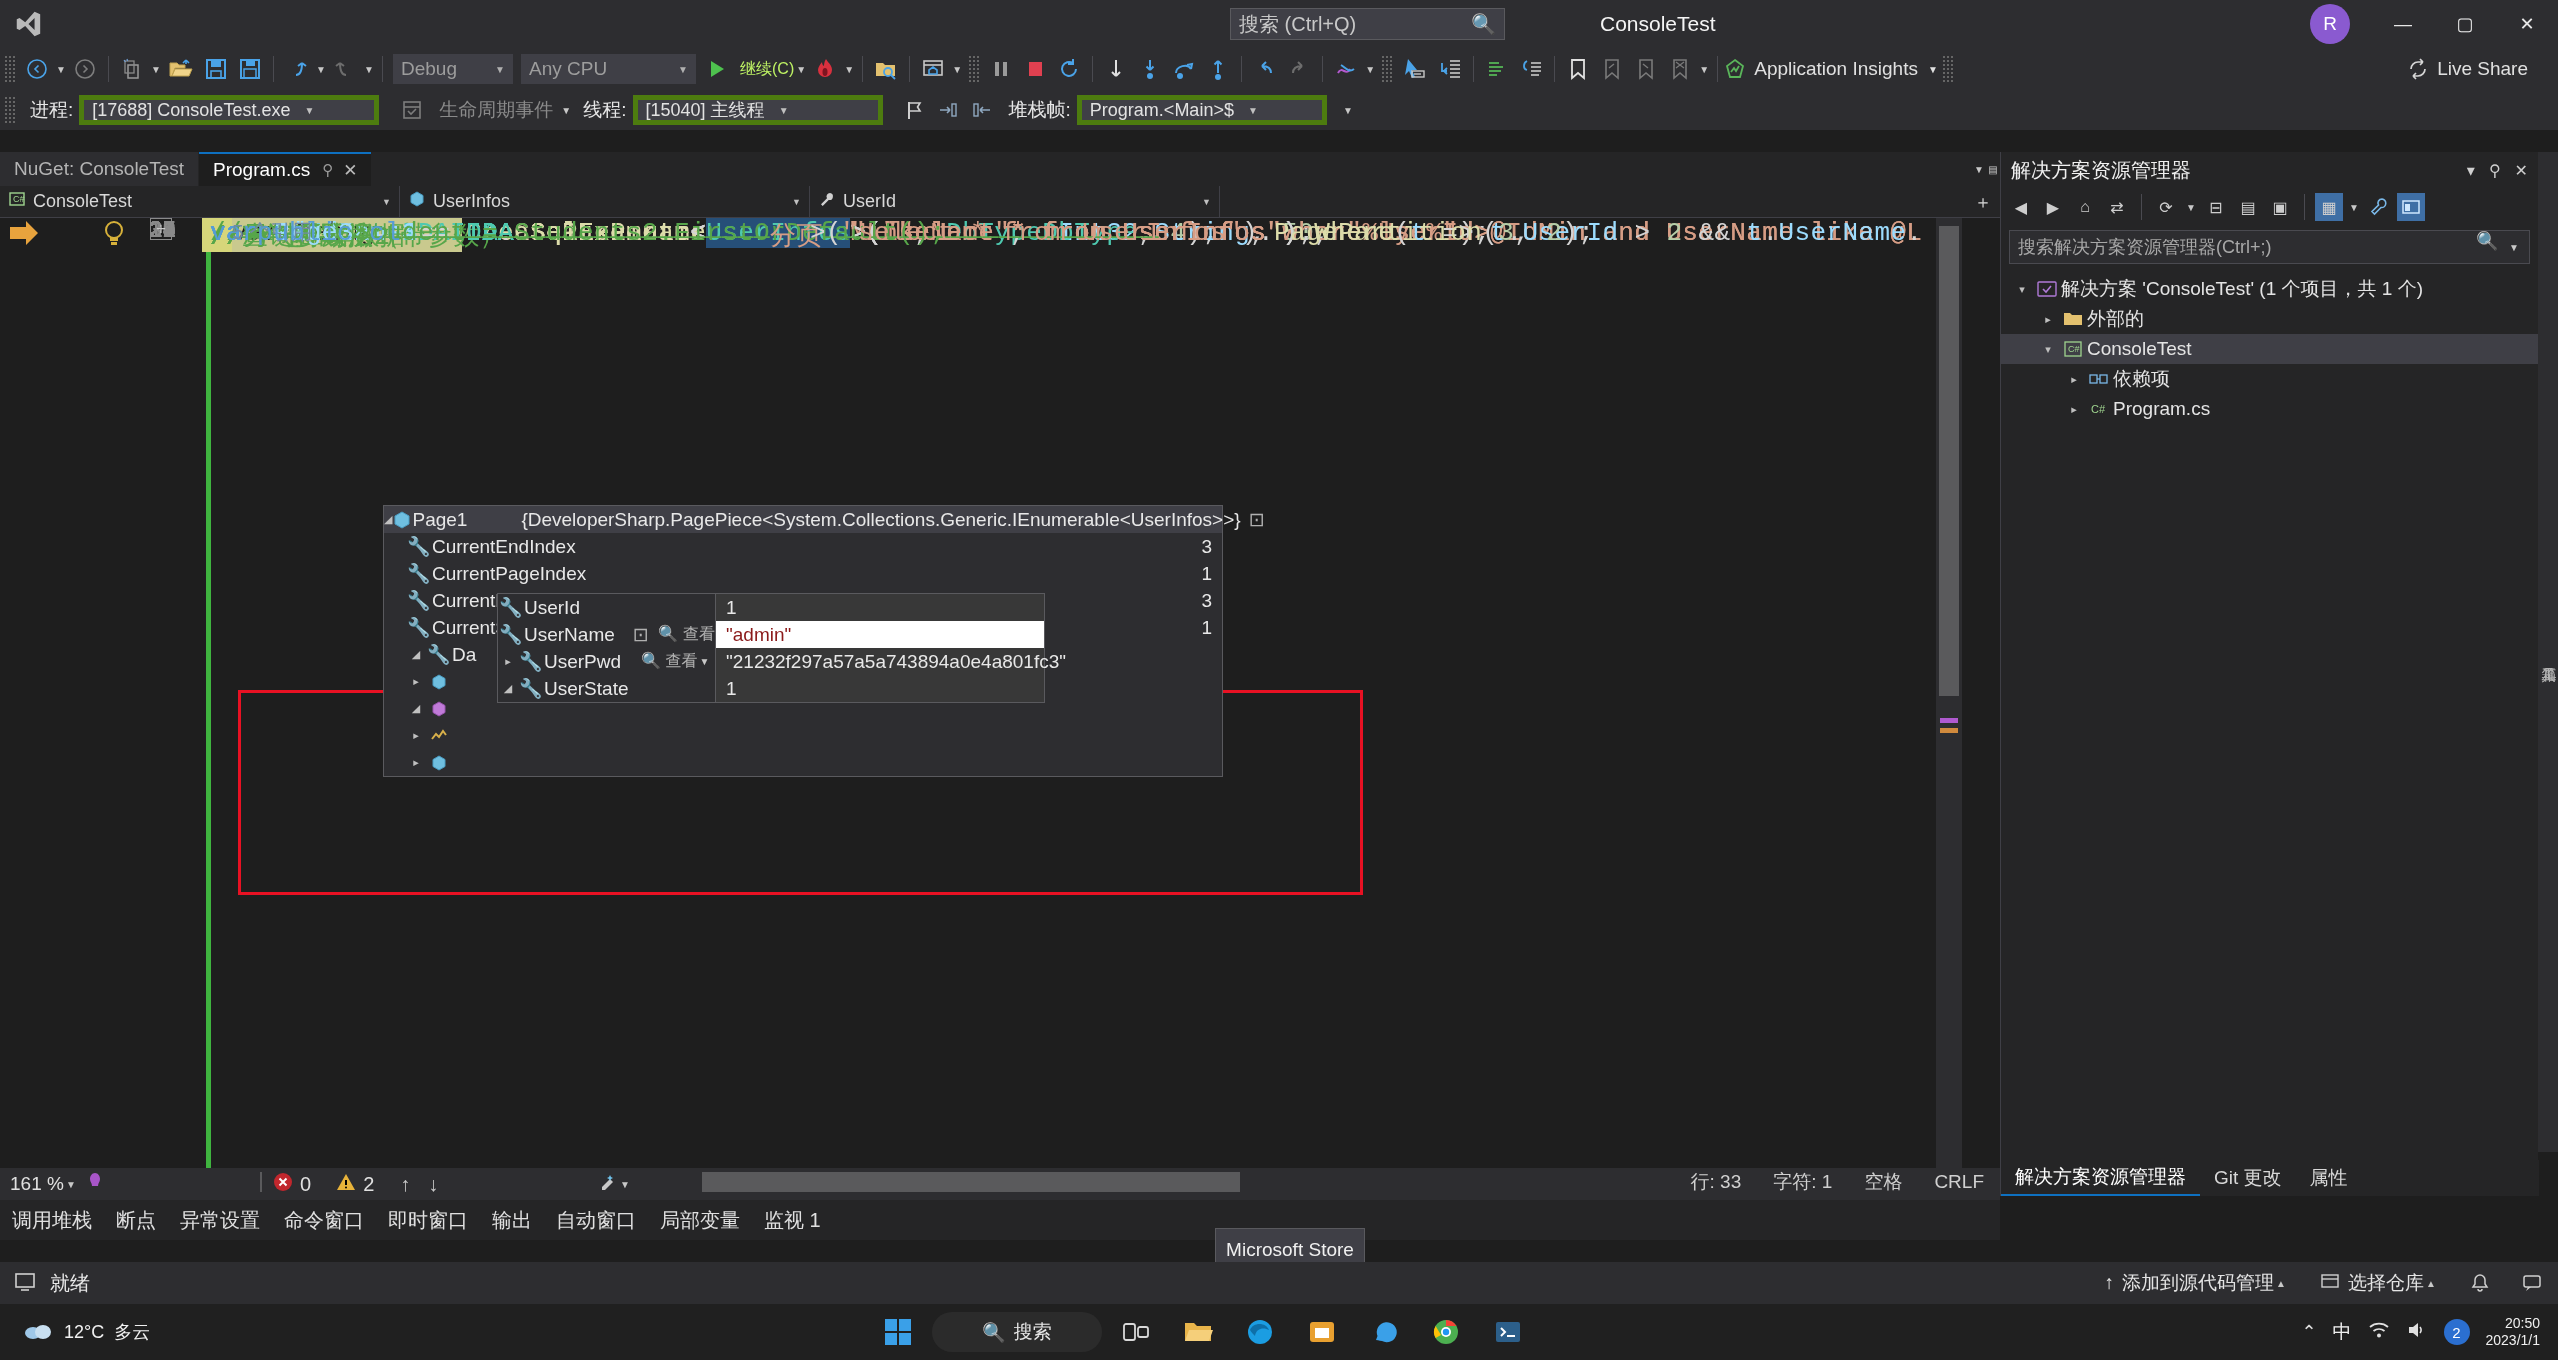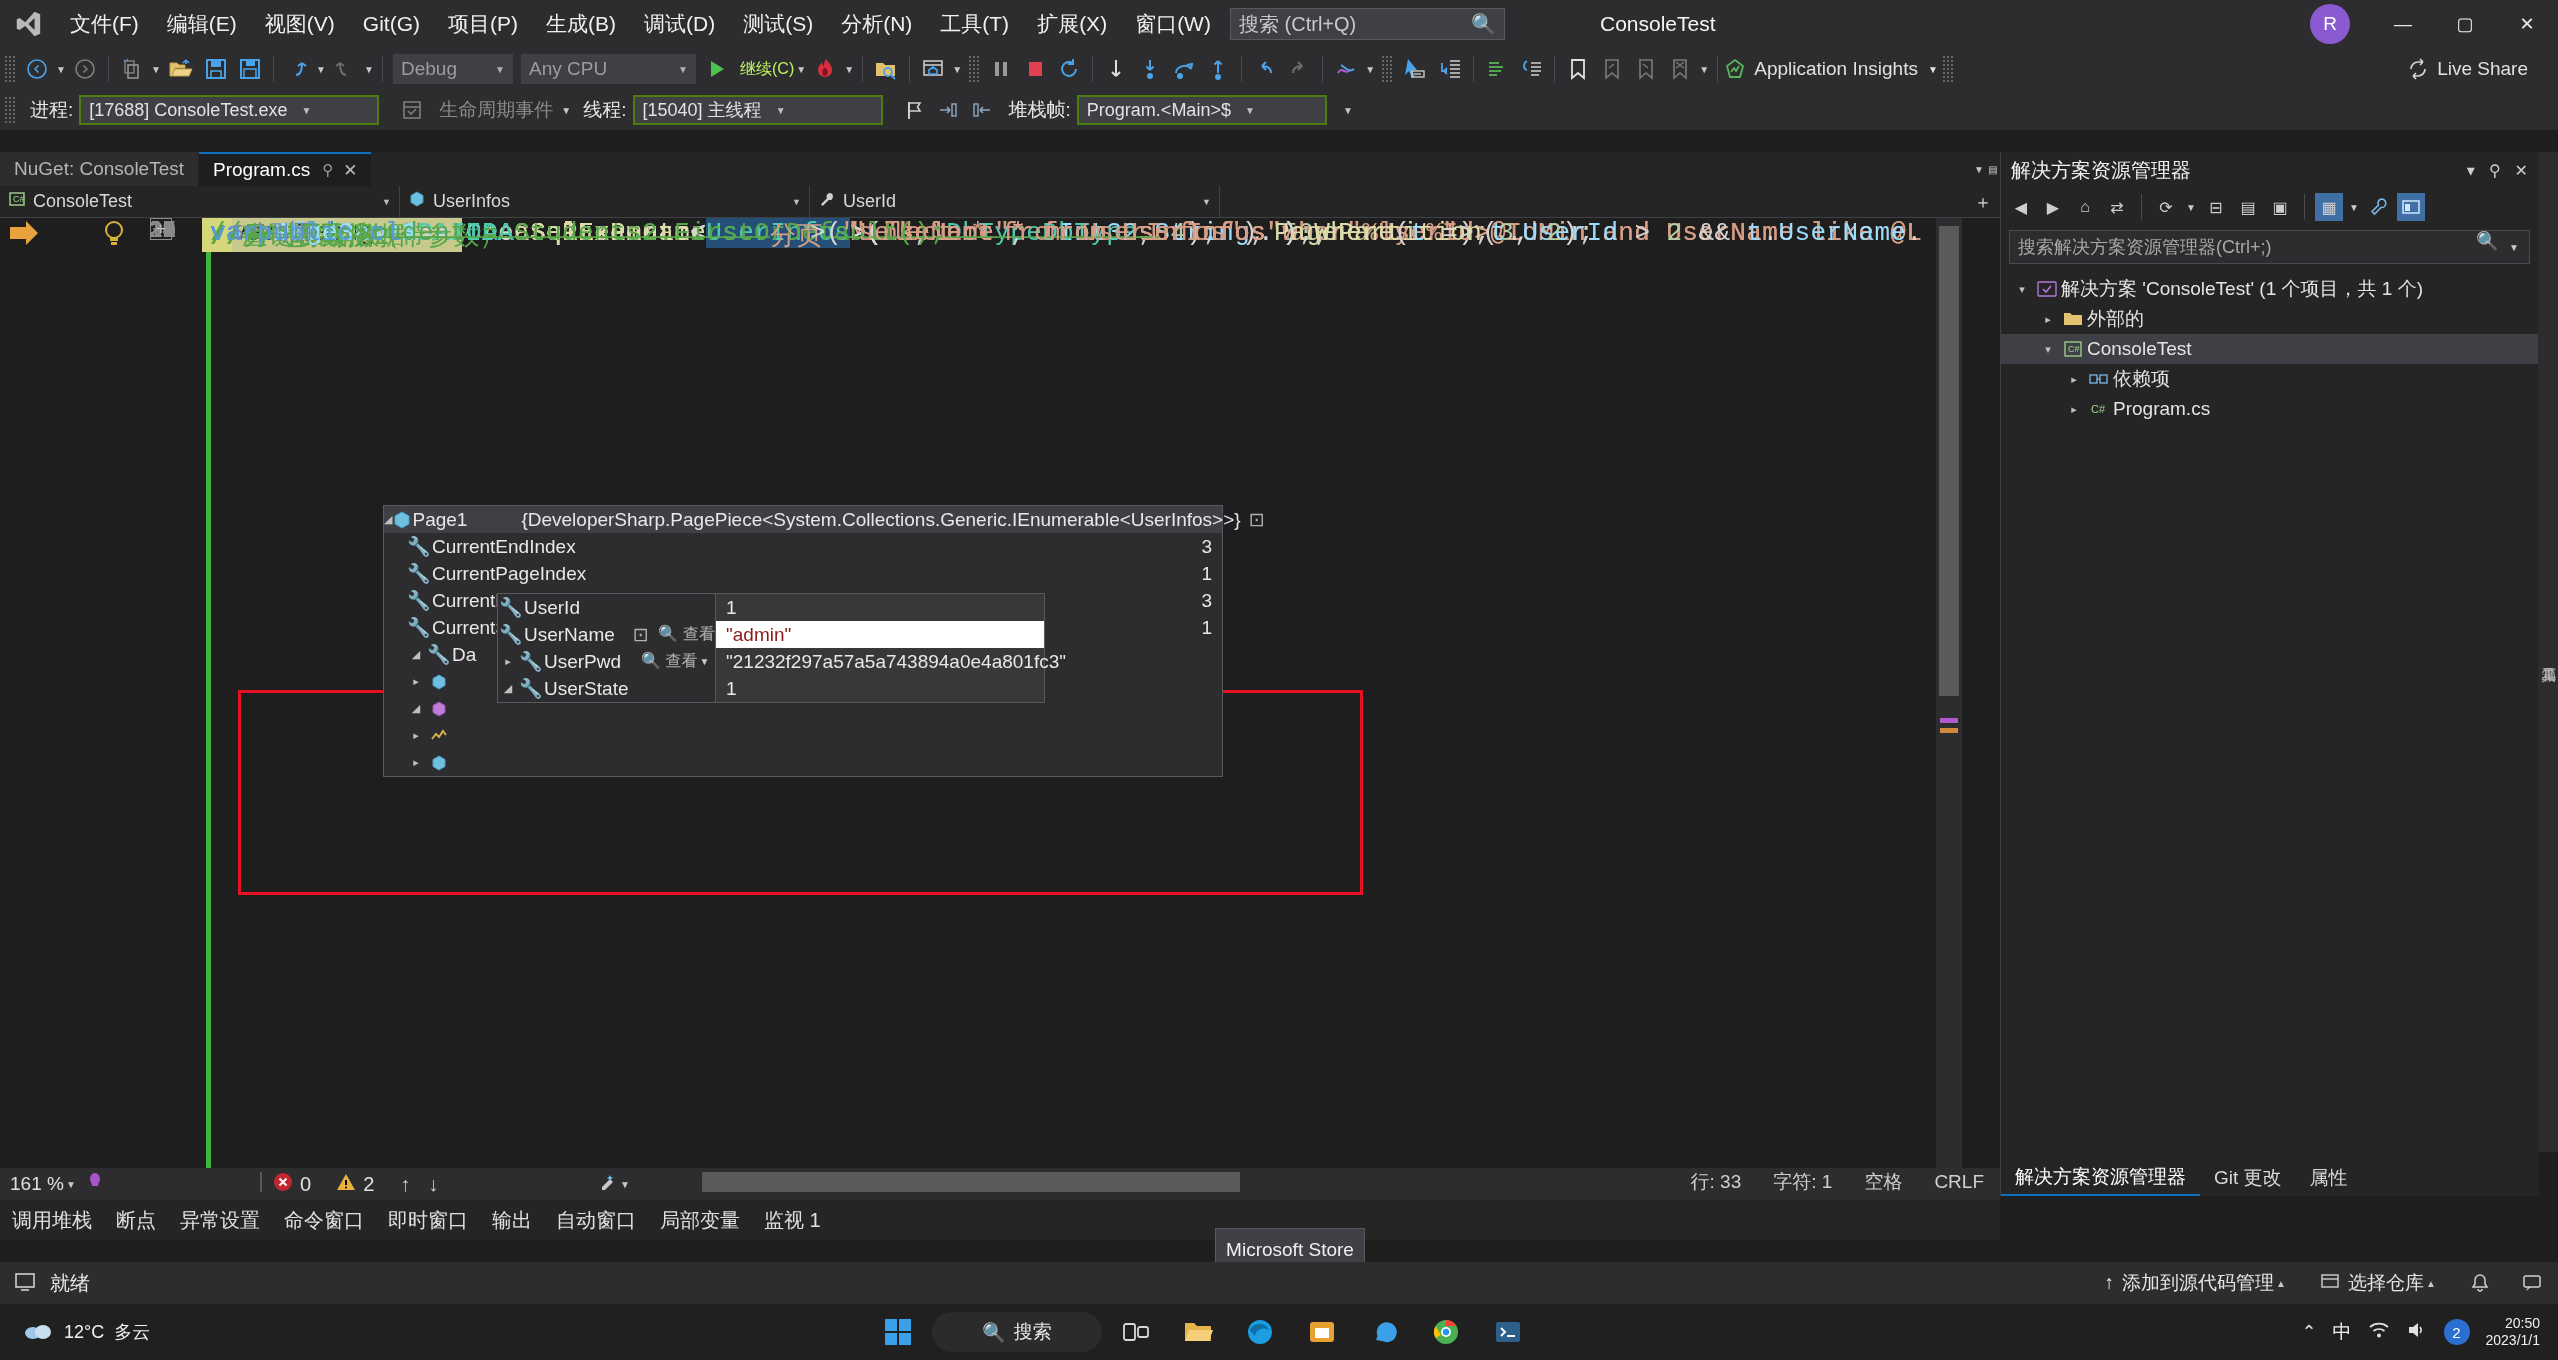--- a/index.html
+++ b/index.html
@@ -43,21 +43,21 @@
   .run-label{ color:#bef264; font-size:16px; margin-left:6px; white-space:nowrap;}
   .appinsights{ display:flex; align-items:center; color:#e0e0e0; font-size:19px; white-space:nowrap;}
   .liveshare{ position:absolute; right:30px; top:48px; height:42px; display:flex; align-items:center;
     color:#e0e0e0; font-size:19px; }
 
   
   .procbar{ position:absolute; left:0; top:90px; width:2558px; height:40px; background:#2d2d30;
     display:flex; align-items:center; }
   .plabel{ color:#e6e6e6; font-size:19px; margin:0 6px 0 10px; white-space:nowrap;}
   .pcombo{ height:30px; background:#3f3f46; color:#e2e2e2; font-size:18px; display:flex; align-items:center;
-    padding:0 8px; border:2px solid #4d7c0f;}
+    padding:0 8px; border:5px solid #4d7c0f;}
   .pcombo .ar{ font-size:10px; margin-left:14px; color:#c0c0c0;}
 
   
   .tabstrip{ position:absolute; left:0; top:152px; width:2000px; height:34px; background:#252526;
     display:flex; align-items:flex-end; }
   .tab{ height:34px; display:flex; align-items:center; padding:0 14px; font-size:19px; color:#b4b4b4;
     background:#2d2d30; margin-right:1px; }
   .tab.active{ background:#1e1e1e; color:#ffffff; border-top:2px solid #0e70c0; }
   .tab .pin{ margin-left:12px; color:#9a9a9a; font-size:15px;}
   .tab .x{ margin-left:10px; color:#b9b9b9; font-size:17px;}
@@ -164,35 +164,20 @@
   .clock{ color:#f0f0f0; font-size:14px; text-align:right; line-height:1.25;}
 </style>
 </head>
 <body>
 
 <div class="titlebar">
   <div class="vs-logo">
     <svg viewBox="0 0 32 32">
         <path fill="#b9b9b9" d="M23 3 13 14 7 9.5 4 11v10l3 1.5L13 18l10 11 6-2.5v-21L23 3zm0 6.5v13L16.5 16 23 9.5z"></path>
       </svg>
-  </div>
-  <div class="menu">
-    <div class="menu-item">文件(F)</div>
-    <div class="menu-item">编辑(E)</div>
-    <div class="menu-item">视图(V)</div>
-    <div class="menu-item">Git(G)</div>
-    <div class="menu-item">项目(P)</div>
-    <div class="menu-item">生成(B)</div>
-    <div class="menu-item">调试(D)</div>
-    <div class="menu-item">测试(S)</div>
-    <div class="menu-item">分析(N)</div>
-    <div class="menu-item">工具(T)</div>
-    <div class="menu-item">扩展(X)</div>
-    <div class="menu-item">窗口(W)</div>
-    <div class="menu-item">帮助(H)</div>
   </div>
   <div class="search-box">
     <div class="ph">搜索 (Ctrl+Q)</div>
     <div class="mag">🔍</div>
   </div>
   <div class="app-title">ConsoleTest</div>
   <div class="tb-right">
     <div class="acct">R</div>
     <div class="wbtn">—</div>
     <div class="wbtn">▢</div>

